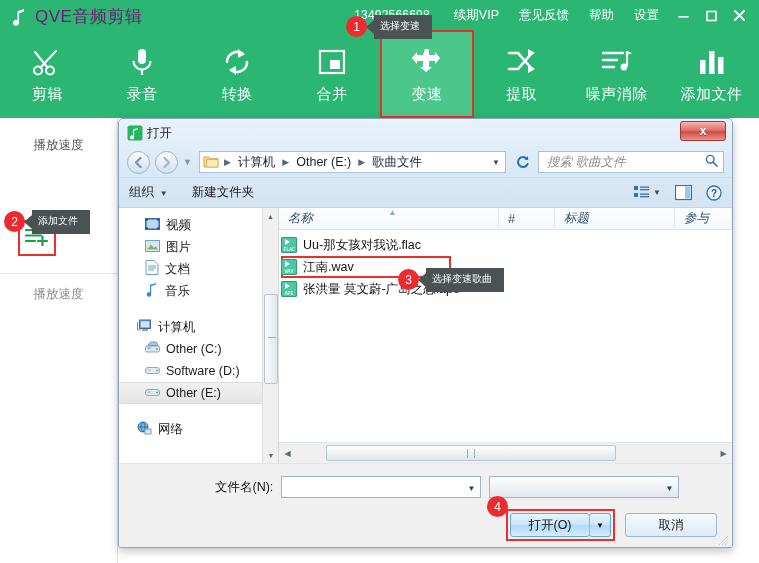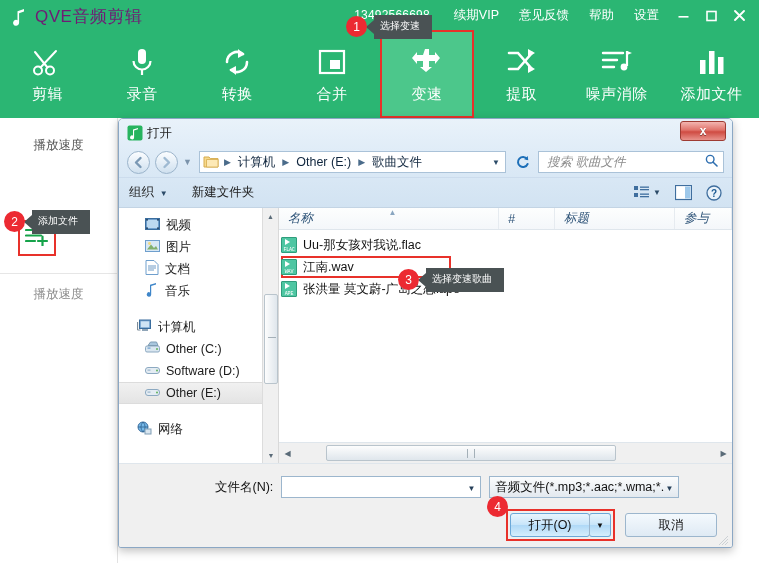--- a/index.html
+++ b/index.html
@@ -601,21 +601,20 @@
   </div>
 
   <div class="dlg-footer">
     <div class="fn-row">
       <span class="fn-label">文件名(N):</span>
       <span class="fn-input">
         <span style="padding-left:4px;line-height:20px;"></span>
         <span class="drop">▼</span>
       </span>
       <span class="fn-filter">
-        <span>音频文件(*.mp3;*.aac;*.wma;*.</span>
         <span class="drop">▼</span>
       </span>
     </div>
 
     <div class="btn-row">
       <span class="openbtn-wrap">
         <span class="btn primary">打开(O)</span>
         <span class="btn primary split">
           <span style="font-size:8px;">▼</span>
         </span>

